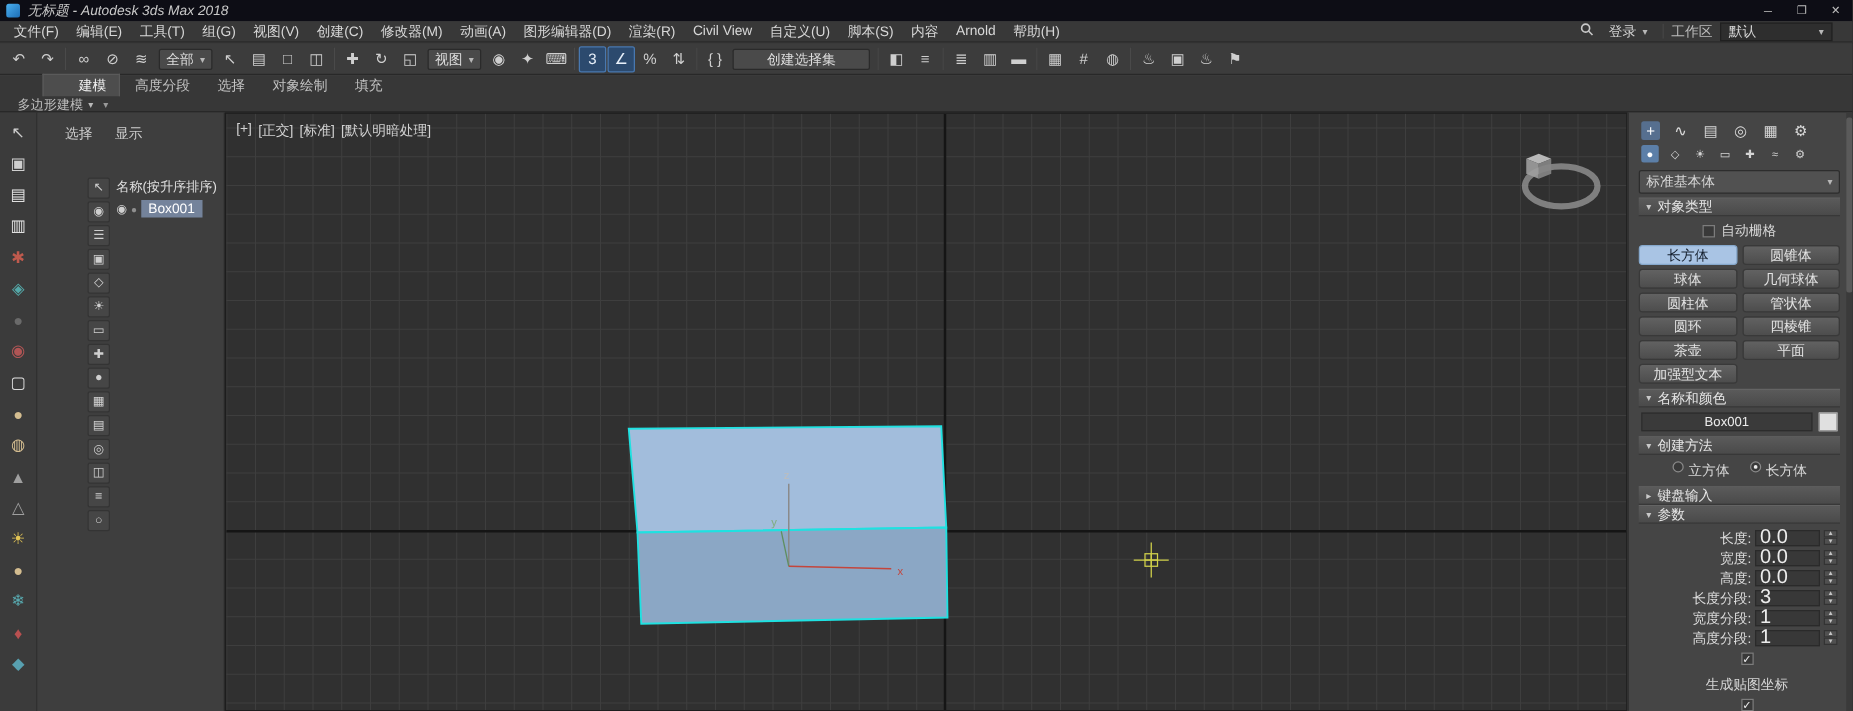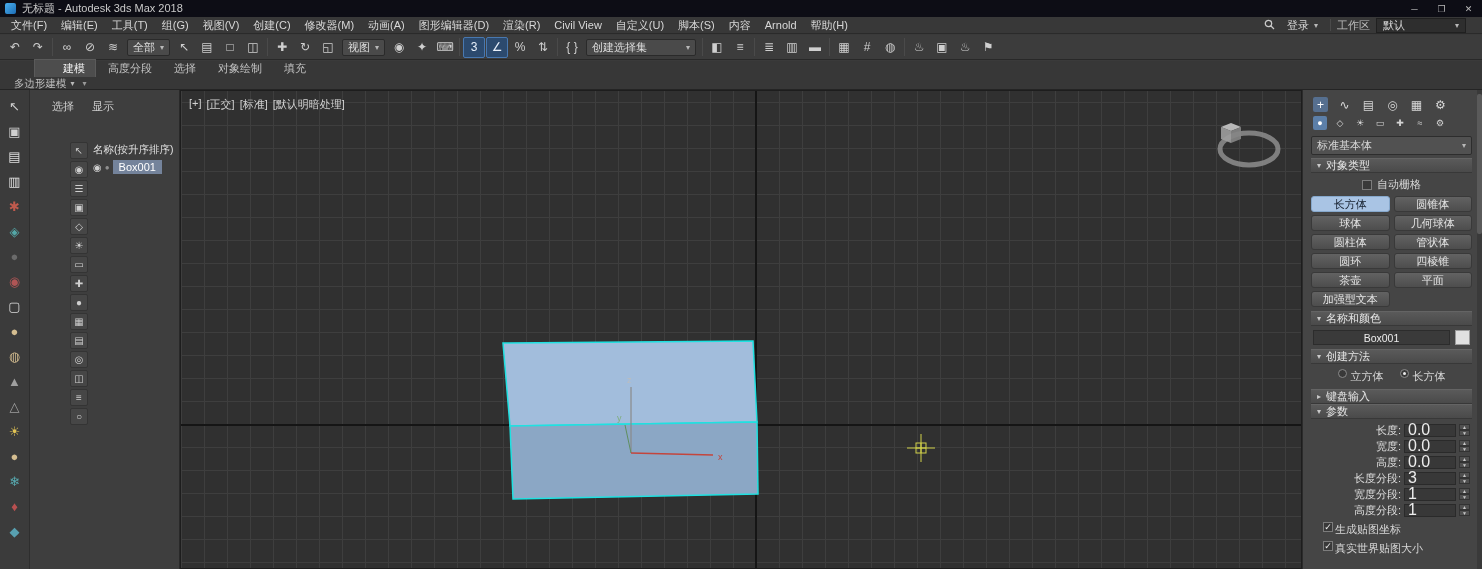--- a/index.html
+++ b/index.html
@@ -5,21 +5,21 @@
   * { box-sizing: border-box; margin: 0; padding: 0; }
   body { margin:0; background:#222; font-family:"Liberation Sans","DejaVu Sans",sans-serif; }
   .app { position:relative; width:1482px; height:569px; background:#3a3a3a; overflow:hidden;
          color:#d6d6d6; font-size:11px; user-select:none; }
 
   
   .titlebar { position:absolute; left:0; top:0; width:100%; height:17px; background:#0d0d15;
               display:flex; align-items:center; padding-left:5px; }
   .app-logo { width:11px; height:11px; background:linear-gradient(135deg,#4ab0f0,#1d6db5);
               border-radius:2px; margin-right:6px; }
-  .wtitle { color:#c9c9c9; font-size:11px; }
+  .wtitle { color:#c9c9c9; font-size:11px;font-style:italic; }
   .winbtns { margin-left:auto; display:flex; height:100%; }
   .winbtn { width:27px; height:100%; display:flex; align-items:center; justify-content:center;
             color:#bbb; font-size:9px; }
 
   
   .menubar { position:absolute; left:0; top:17px; width:100%; height:17px; background:#383838;
              border-bottom:1px solid #2a2a2a; display:flex; align-items:center; }
   .menus { display:flex; align-items:center; padding-left:4px; }
   .menu-item { padding:0 7px; color:#d8d8d8; white-space:nowrap; }
   .menubar-right { margin-left:auto; display:flex; align-items:center; gap:6px; padding-right:16px; }
@@ -123,21 +123,21 @@
   .radio { width:9px; height:9px; border-radius:50%; background:#393939; border:1px solid #8a8a8a; position:relative; }
   .radio.selected::after { content:""; position:absolute; inset:2px; border-radius:50%; background:#ececec; }
   .param-body { margin-top:3px; }
   .param-row { display:flex; align-items:center; justify-content:flex-end; gap:3px; height:16px; padding-right:2px; }
   .param-label { color:#dcdcdc; }
   .param-field { width:52px; height:13px; background:#383838; border:1px solid #2a2a2a; display:flex;
                  align-items:center; padding:0 3px; color:#ececec; font-size:16px; }
   .spin { display:flex; flex-direction:column; }
   .spin span { width:11px; height:6px; line-height:5px; font-size:5px; text-align:center; color:#c6c6c6;
                background:#505050; border:1px solid #333; }
-  .check-row { display:flex; align-items:flex-start; gap:2px; margin:4px 0 0 12px; }
+  .check-row { display:flex; align-items:center; gap:8px; margin:4px 0 0 12px;flex-direction:column; }
 </style>
 </head>
 <body>
 
 <div class="app">
 
   <div class="titlebar">
     <div class="app-logo"></div>
     <span class="wtitle">无标题 - Autodesk 3ds Max 2018</span>
     <div class="winbtns">
@@ -234,21 +234,21 @@
     <span class="ticon pressed">3</span>
         <span class="ticon pressed">∠</span>
         <span class="ticon">%</span>
         <span class="ticon">⇅</span>
       </div>
     <span class="tsep"></span>
     <div class="tgroup">
 
     <span class="ticon">{ }</span>
       </div>
-    <div class="tdrop" style="min-width:110px; justify-content:space-between;">
+    <div class="tdrop" style="min-width:110px; justify-content:space-between;flex-direction:column;">
       <span>创建选择集</span>
       <span class="caret">▾</span>
     </div>
     <span class="tsep"></span>
     <div class="tgroup">
 
     <span class="ticon">◧</span>
         <span class="ticon">≡</span>
       </div>
     <span class="tsep"></span>

